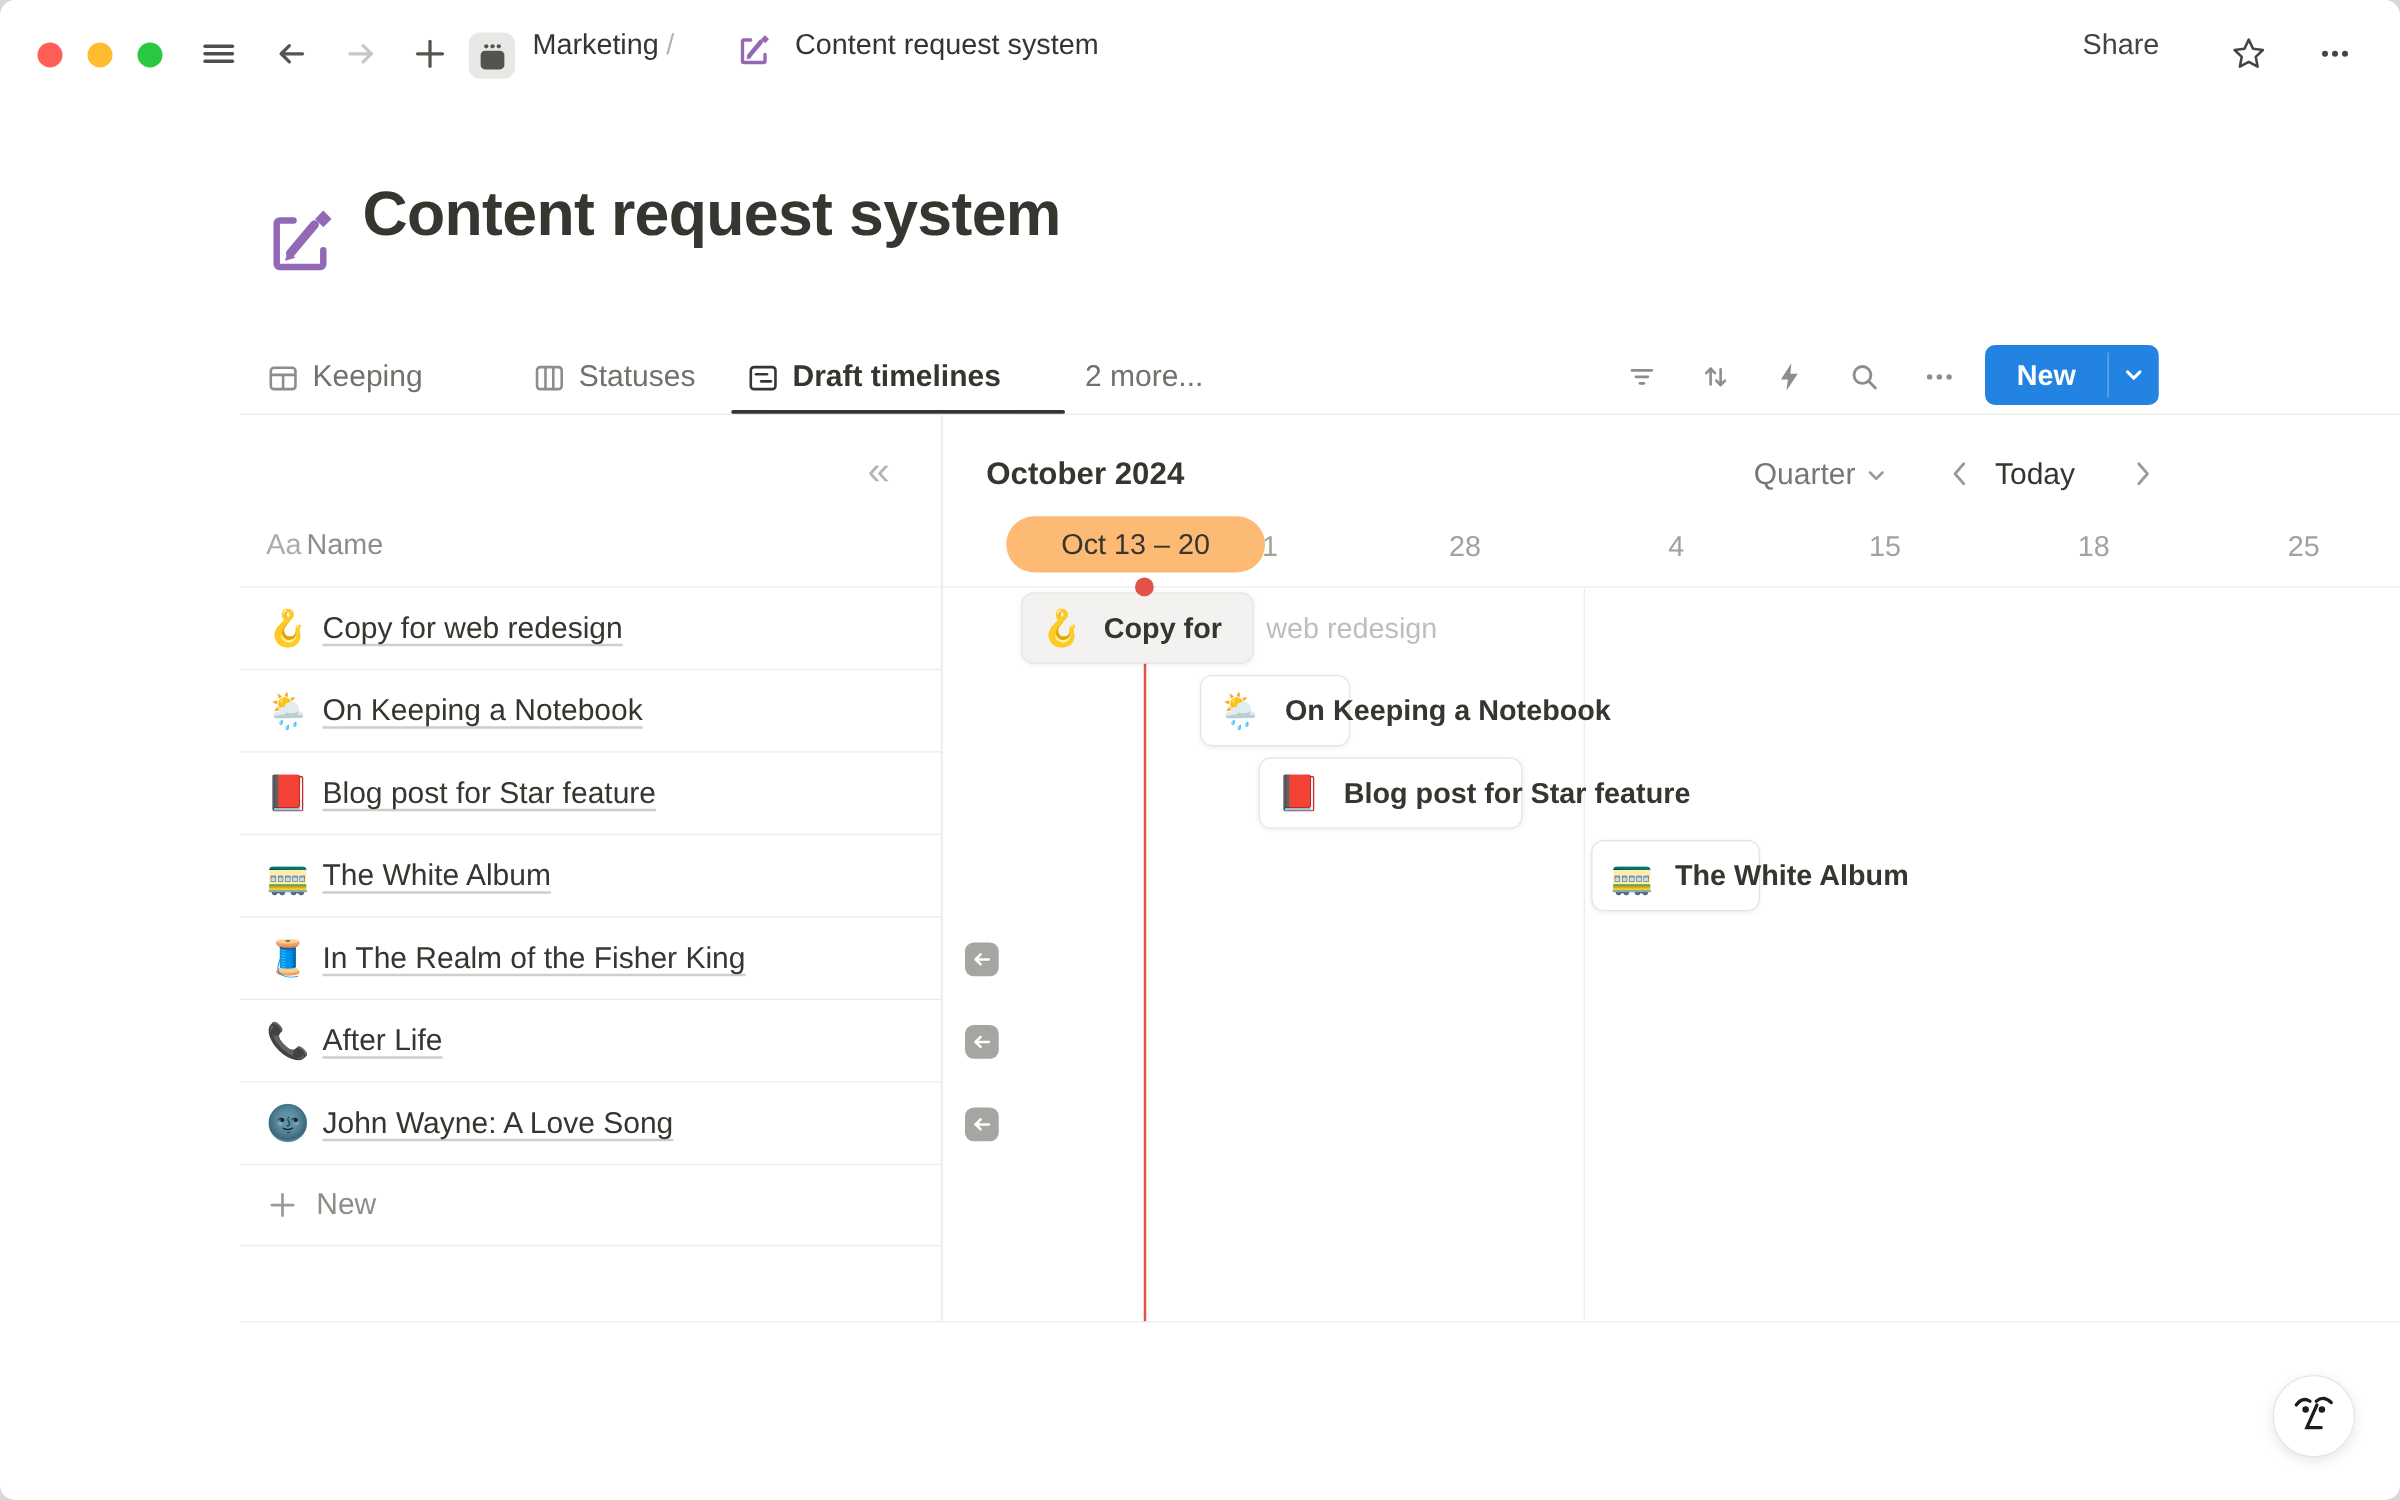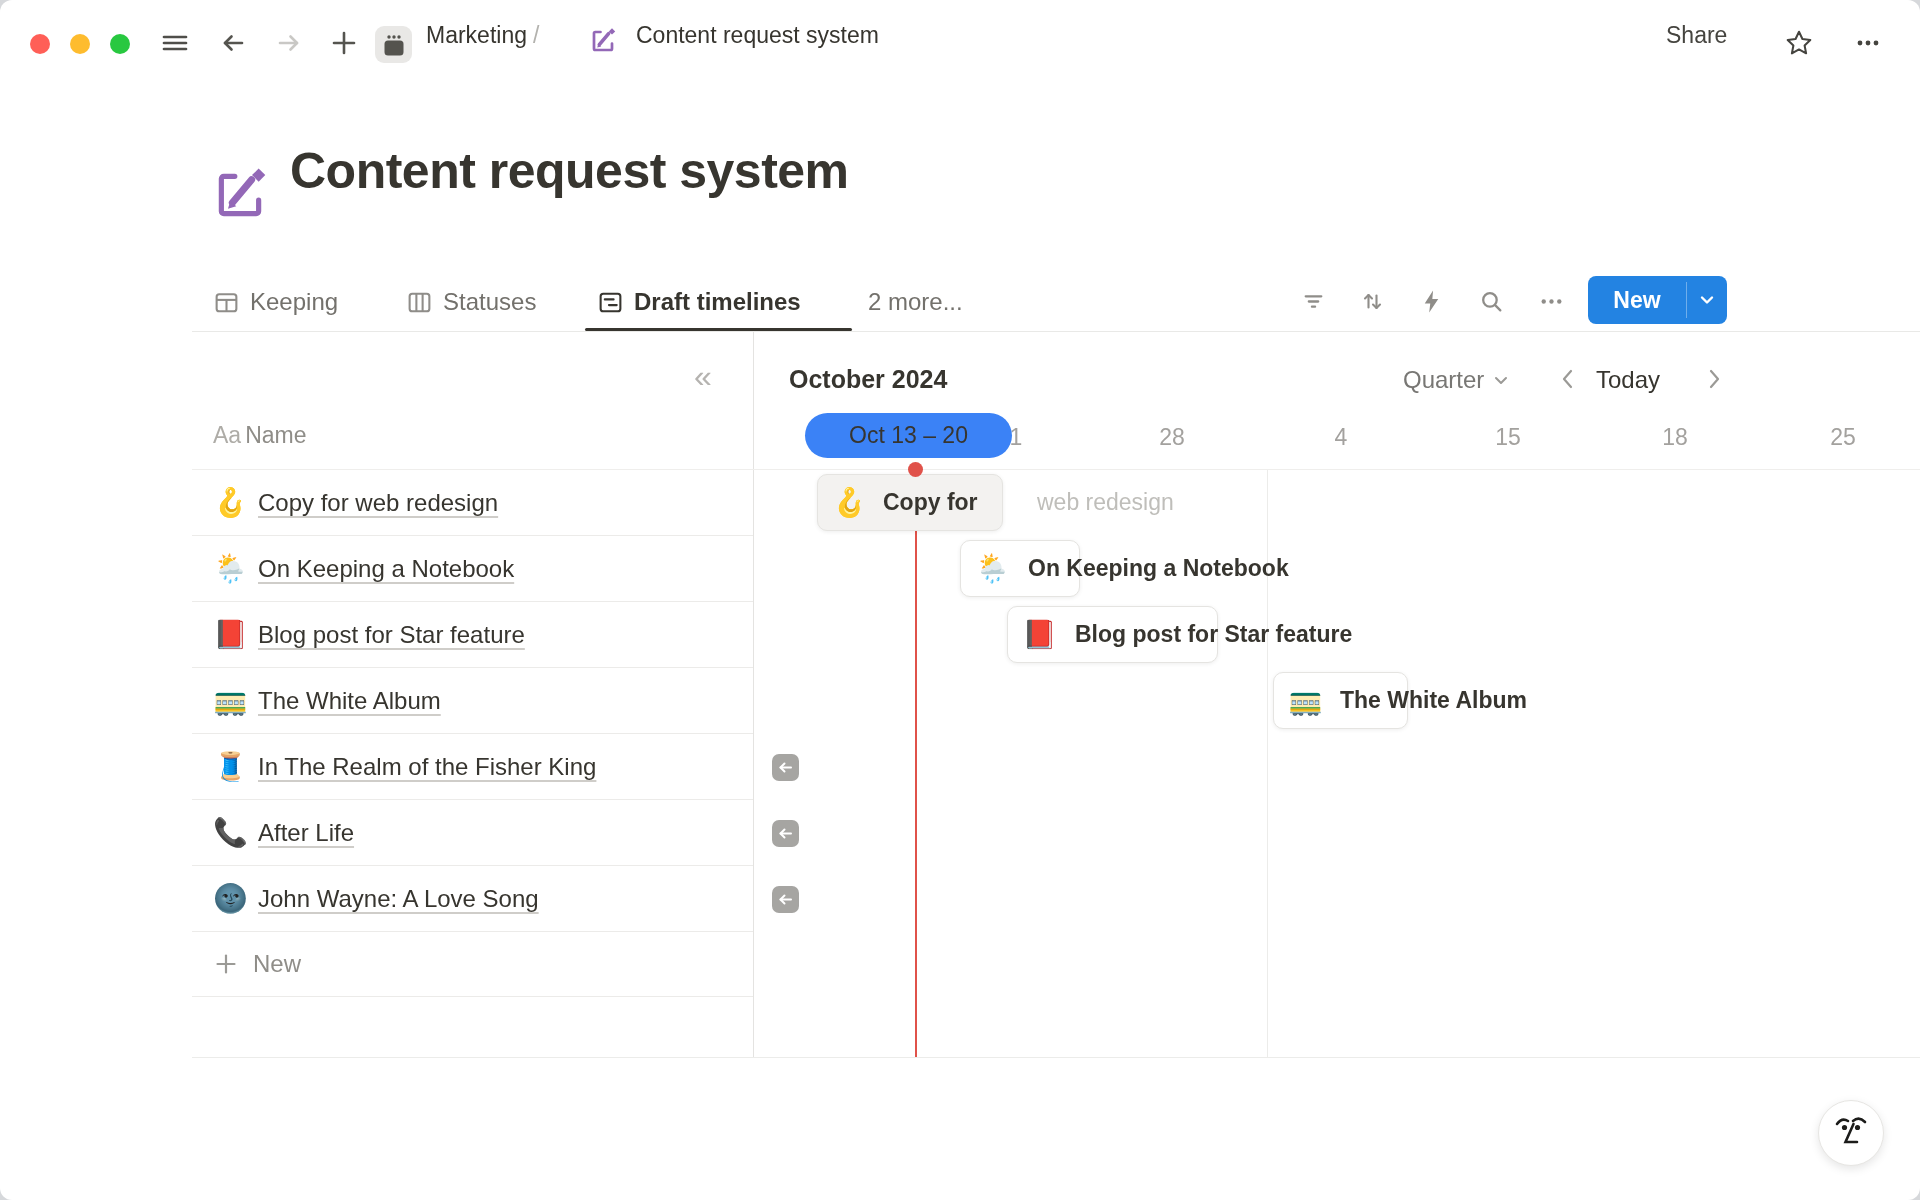--- a/index.html
+++ b/index.html
@@ -46,33 +46,33 @@
   .open-cal { position:absolute; left:1057px; top:356px; height:48px; border:1px solid #e6e5e2; border-radius:10px; background:#fff; box-shadow:0 1px 3px rgba(0,0,0,0.05); display:flex; align-items:center; gap:12px; padding:0 17px; font-size:23px; font-weight:500; color:#37352f; cursor:pointer; }
   .cal-ic { width:30px; height:30px; border-radius:6px; background:#e8564d; position:relative; display:flex; align-items:flex-end; justify-content:center; }
   .cal-ic::before, .cal-ic::after { content:""; position:absolute; top:4px; width:3px; height:3px; border-radius:50%; background:#ffd9d6; }
   .cal-ic::before { left:7px; } .cal-ic::after { right:7px; }
   .cal-day { color:#fff; font-size:15px; font-weight:700; line-height:1; padding-bottom:4px; }
   .scale-sel { position:absolute; left:1403px; top:366px; display:flex; align-items:center; gap:8px; font-size:24px; color:#787774; cursor:pointer;text-align:right; }
   .nav-prev { position:absolute; left:1556px; top:366px; cursor:pointer; }
   .today-btn { position:absolute; left:1596px; top:366px; font-size:24px; color:#37352f; cursor:pointer; }
   .nav-next { position:absolute; left:1702px; top:366px; cursor:pointer; }
 
-  .week-pill { position:absolute; left:805px; top:413px; width:207px; height:45px; border-radius:23px; background:#3b82f6; display:flex; align-items:center; justify-content:center; font-size:23px; font-weight:500; color:#37352f; cursor:pointer; z-index:4; }
+  .week-pill { position:absolute; left:805px; top:413px; width:207px; height:45px; border-radius:23px; background:#fdba74; display:flex; align-items:center; justify-content:center; font-size:23px; font-weight:500; color:#37352f; cursor:pointer; z-index:4; }
   .tick { position:absolute; top:424px; transform:translateX(-50%); font-size:23px; color:#a3a19e; z-index:1; }
   .tick.partial { z-index:0; }
   .today-dot { position:absolute; left:908px; top:462px; width:15px; height:15px; border-radius:50%; background:#e0524a; z-index:3; }
   .today-line { position:absolute; left:915px; top:470px; width:2px; height:587px; background:#e0524a; z-index:1; }
   .gridline { position:absolute; left:1267px; top:470px; width:1px; height:587px; background:#ececea; z-index:0; }
 
   .bar { position:absolute; height:57px; z-index:2; cursor:pointer; }
   .bar-pill { position:absolute; left:0; top:0; height:57px; border:1px solid #e5e4e1; border-radius:10px; background:#fff; box-shadow:0 1px 4px rgba(15,15,15,0.07); }
   .bar-pill.shaded { background:#f3f2f0; }
   .bar .emoji { position:absolute; left:15px; top:0; line-height:57px; font-size:28px; z-index:2; }
   .bar .blabel { position:absolute; top:0; line-height:57px; font-size:23px; font-weight:600; color:#37352f; white-space:nowrap; z-index:2; }
-  .bar .boverflow { position:absolute; top:0; line-height:57px; font-size:23px; font-weight:500; color:#bfbeba; white-space:nowrap; z-index:2;margin-left:24px; }
+  .bar .boverflow { position:absolute; top:0; line-height:57px; font-size:23px; font-weight:500; color:#bfbeba; white-space:nowrap; z-index:2; }
 
   .jump-left { position:absolute; left:772px; width:27px; height:27px; border-radius:7px; background:#a6a5a2; display:flex; align-items:center; justify-content:center; cursor:pointer; z-index:2; }
 
   .ai-btn { position:absolute; left:1818px; top:1100px; width:66px; height:66px; border-radius:50%; background:#fff; border:1px solid #e7e6e3; box-shadow:0 3px 10px rgba(0,0,0,0.10); display:flex; align-items:center; justify-content:center; cursor:pointer; }
 </style>
 </head>
 <body>
 
 <div id="app">
 
@@ -169,21 +169,21 @@
   <div class="tab" style="left:213px;">
     <svg width="27" height="27" viewBox="0 0 26 26">
         <g stroke="#8f8d89" stroke-width="2" fill="none">
           <rect x="3.5" y="5" width="19" height="16.5" rx="2.5"></rect>
           <path d="M3.5 10.5 H22.5"></path>
           <path d="M13 10.5 V21.5"></path>
         </g>
       </svg>
     <span>Keeping</span>
   </div>
-  <div class="tab" style="left:406px;text-align:right;">
+  <div class="tab" style="left:426px;text-align:right;">
     <svg width="27" height="27" viewBox="0 0 26 26">
         <g stroke="#8f8d89" stroke-width="2" fill="none">
           <rect x="3.5" y="4.5" width="19" height="17" rx="2.5"></rect>
           <path d="M10 4.5 V21.5"></path>
           <path d="M16 4.5 V21.5"></path>
         </g>
       </svg>
     <span>Statuses</span>
   </div>
   <div class="tab active" style="left:597px;">

